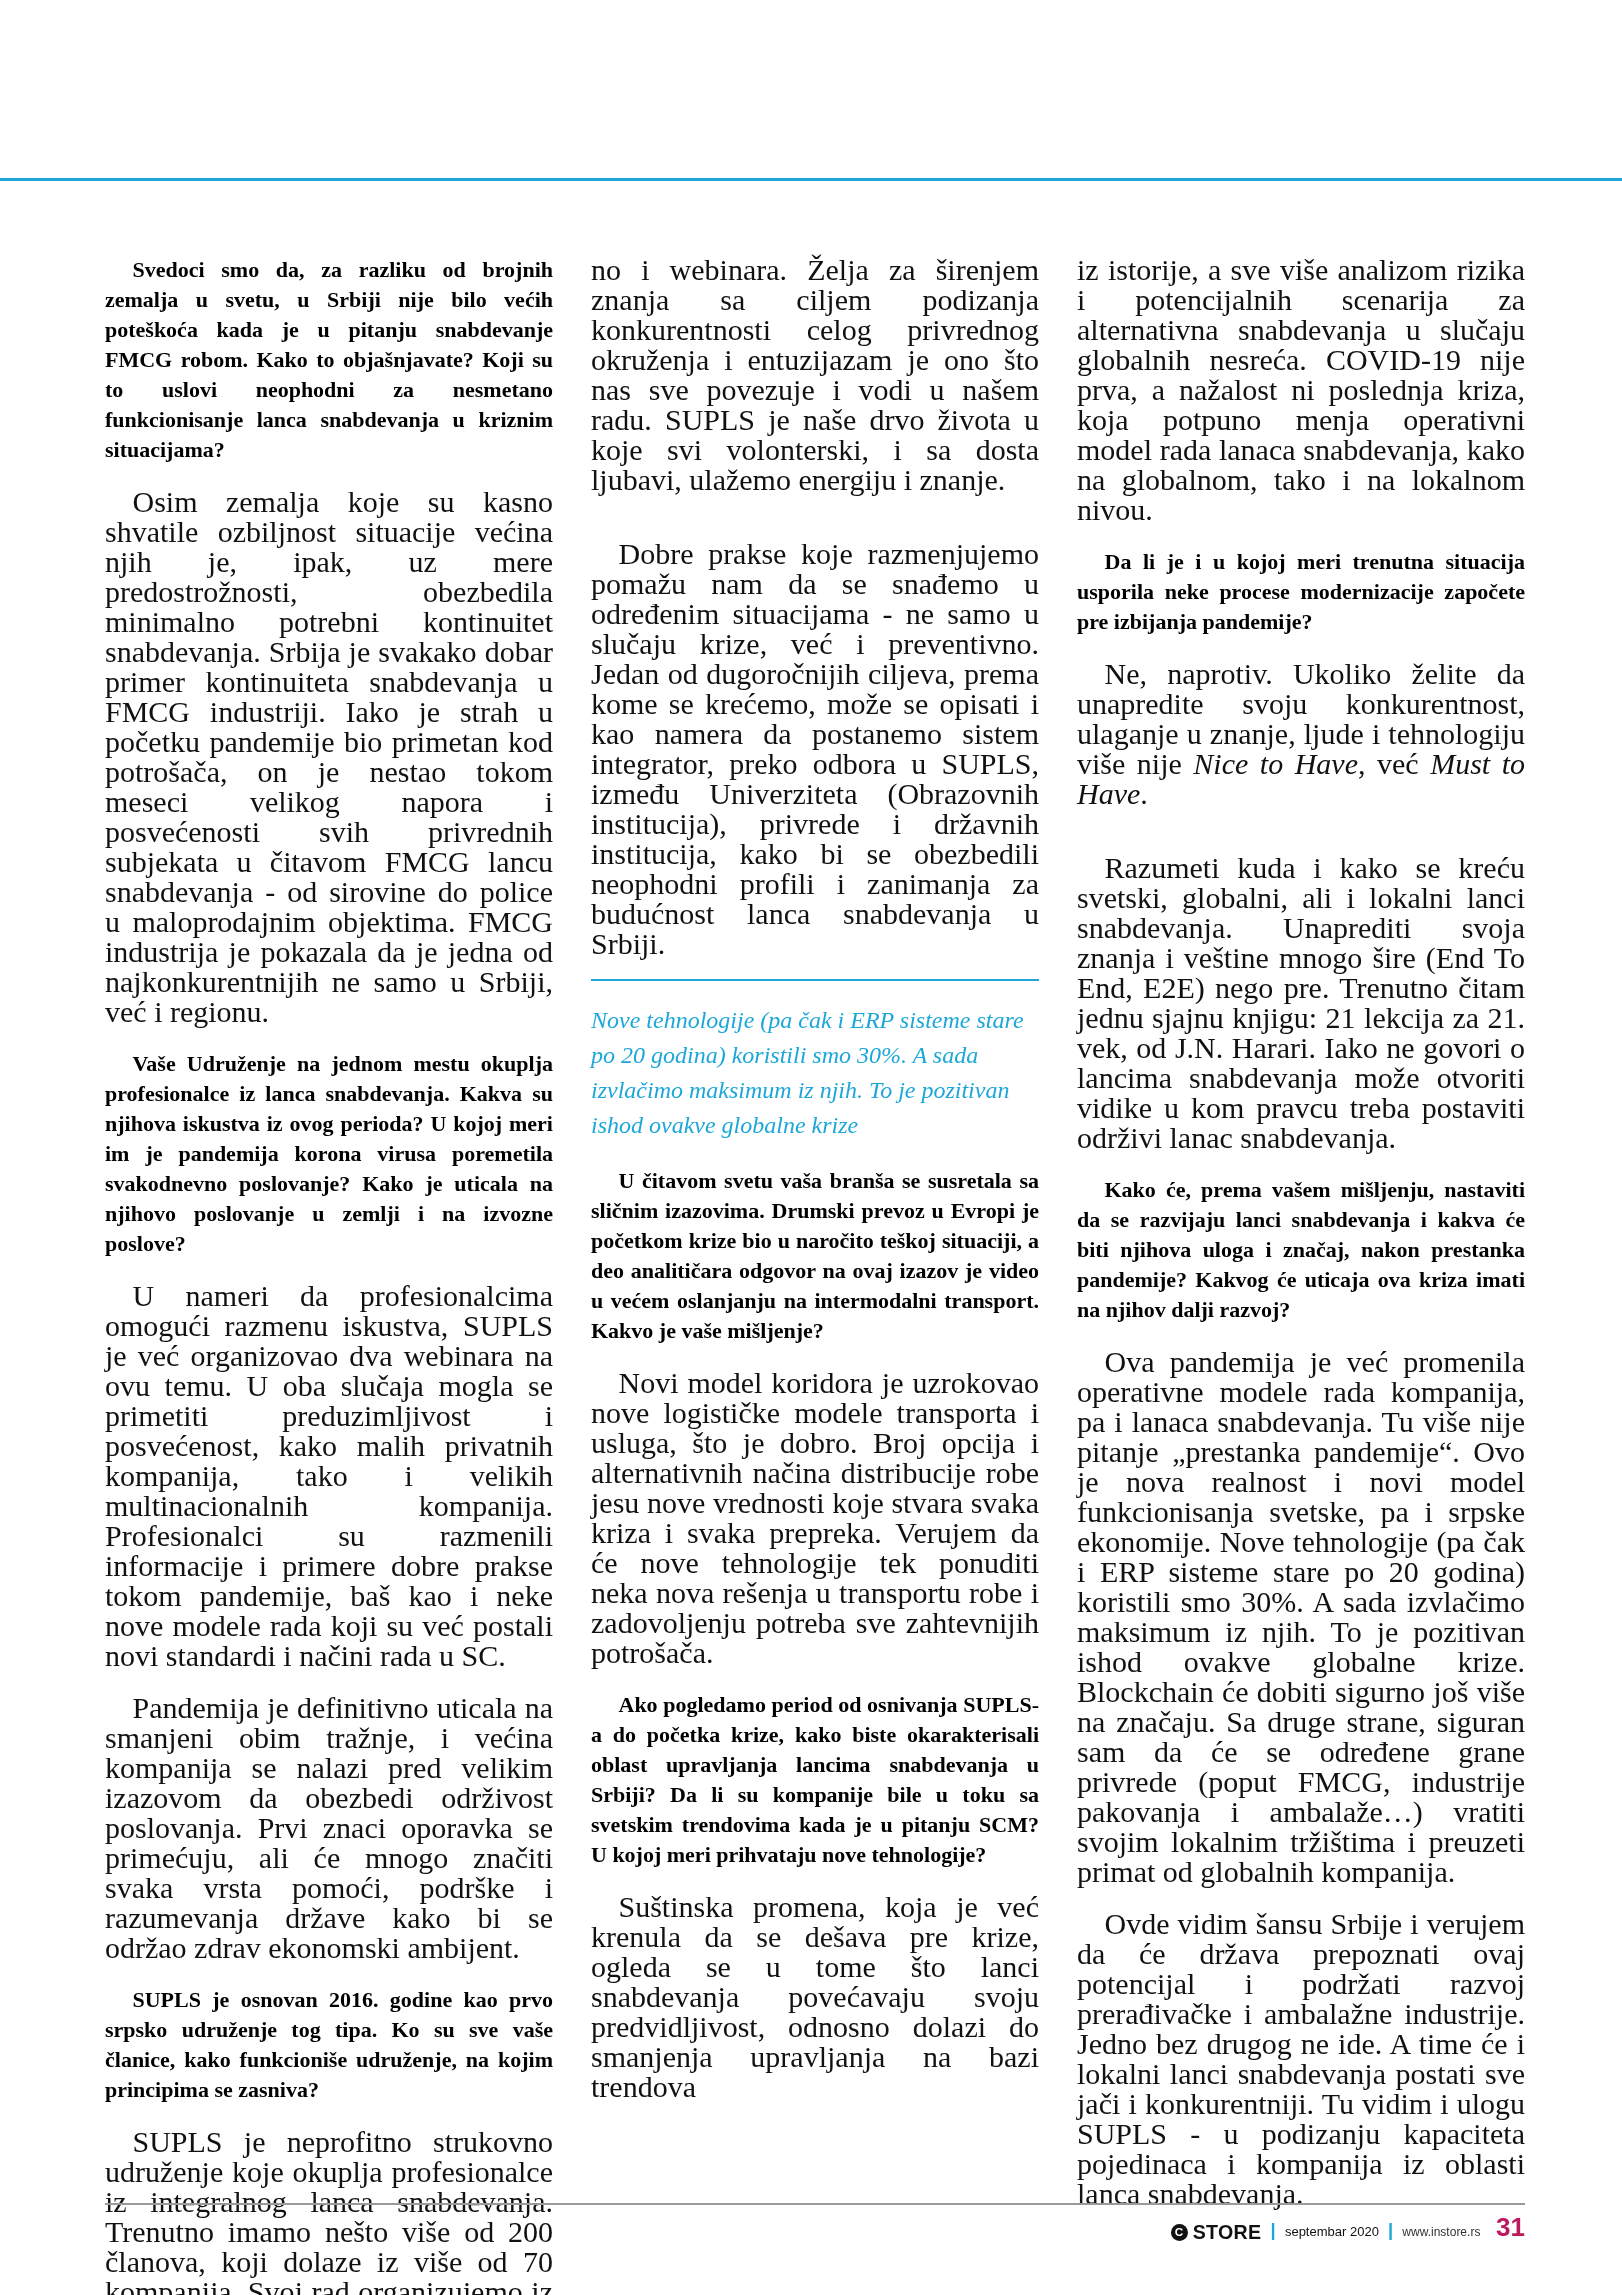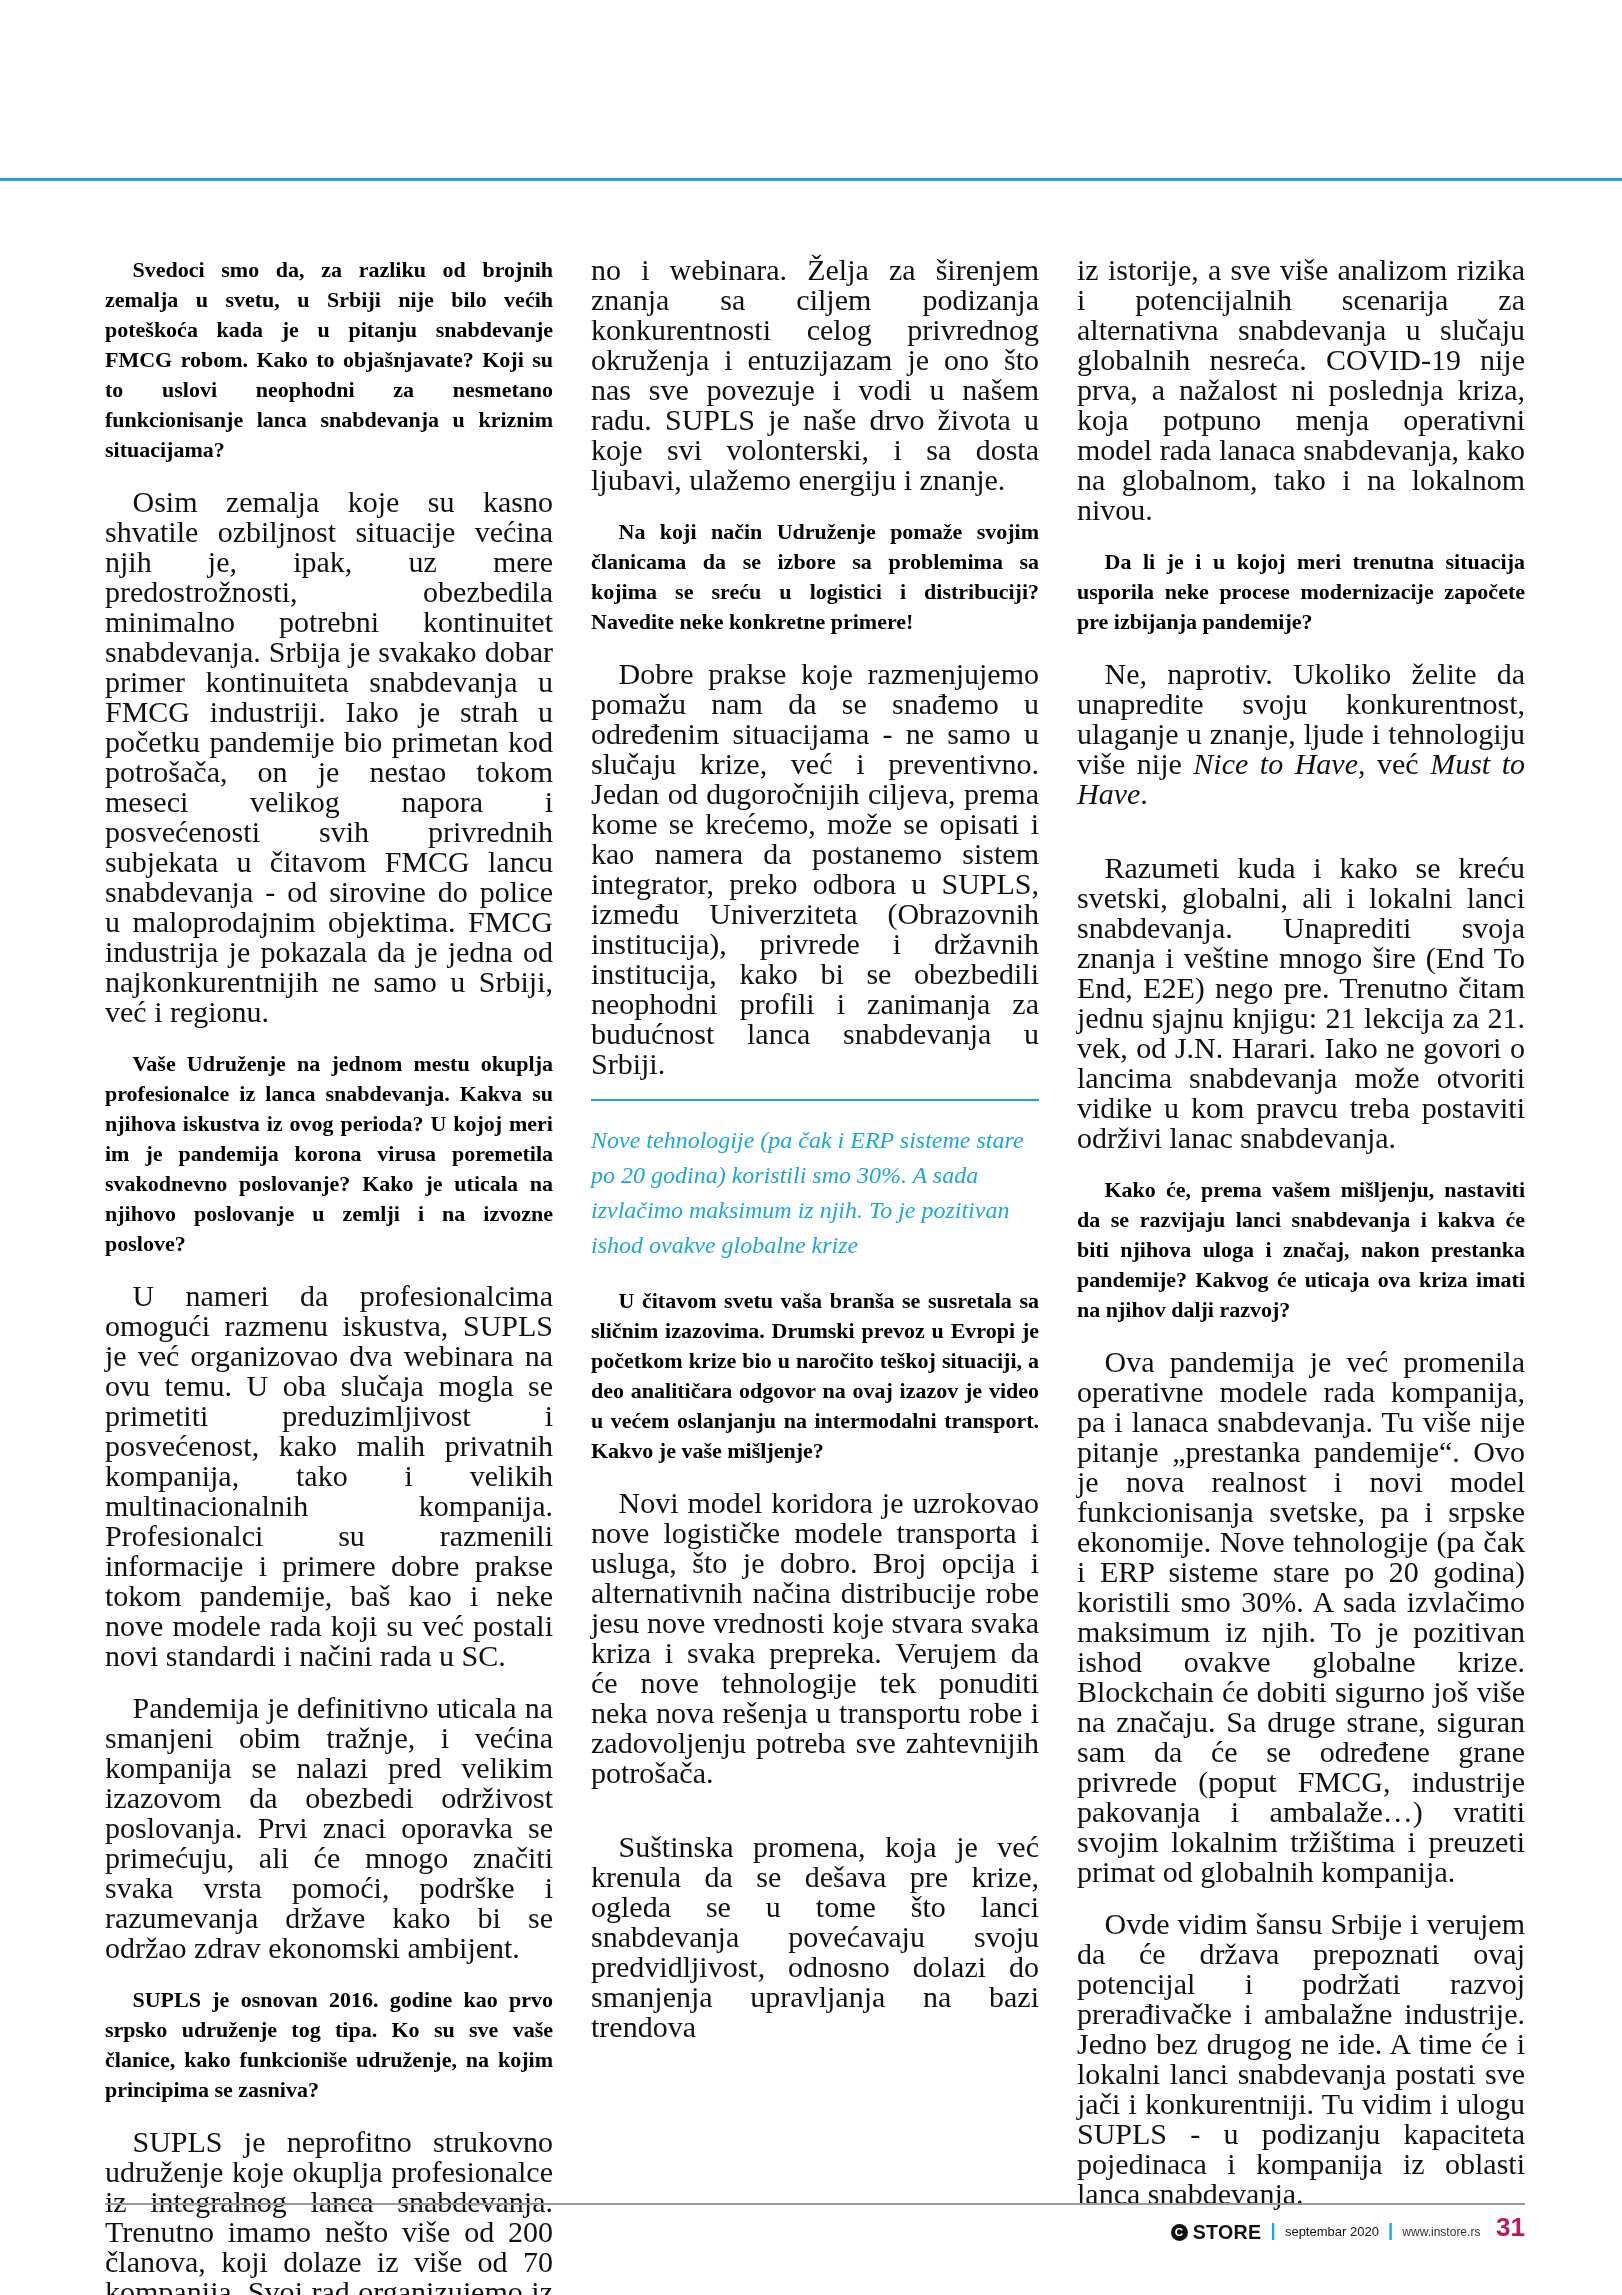--- a/index.html
+++ b/index.html
@@ -168,32 +168,32 @@
       <p class="body">Pandemija je definitivno uticala na smanjeni obim tražnje, i većina kompanija se nalazi pred velikim izazovom da obezbedi održivost poslovanja. Prvi znaci oporavka se primećuju, ali će mnogo značiti svaka vrsta pomoći, podrške i razumevanja države kako bi se održao zdrav ekonomski ambijent.</p>
       <div class="gap"></div>
       <p class="q">SUPLS je osnovan 2016. godine kao prvo srpsko udruženje tog tipa. Ko su sve vaše članice, kako funkcioniše udruženje, na kojim principima se zasniva?</p>
       <div class="gap"></div>
       <p class="body">SUPLS je neprofitno strukovno udruženje koje okuplja profesionalce iz integralnog lanca snabdevanja. Trenutno imamo nešto više od 200 članova, koji dolaze iz više od 70 kompanija. Svoj rad organizujemo iz naše kancelarije u Novom Sadu, najčešće putem kvartalnih tematskih radionica, godišnjih Supply Chain Foruma, a odnedav-</p>
     </div>
 
     <div class="col">
       <p>no i webinara. Želja za širenjem znanja sa ciljem podizanja konkurentnosti celog privrednog okruženja i entuzijazam je ono što nas sve povezuje i vodi u našem radu. SUPLS je naše drvo života u koje svi volonterski, i sa dosta ljubavi, ulažemo energiju i znanje.</p>
       <div class="gap"></div>
-      <p class="q">Na koji način Udruženje pomaže svojim članicama da se izbore sa problemima sa kojima se sreću u logistici i distribuciji? Navedite neke konkretne primere!</p>
       <div class="gap"></div>
       <p class="body">Dobre prakse koje razmenjujemo pomažu nam da se snađemo u određenim situacijama - ne samo u slučaju krize, već i preventivno. Jedan od dugoročnijih ciljeva, prema kome se krećemo, može se opisati i kao namera da postanemo sistem integrator, preko odbora u SUPLS, između Univerziteta (Obrazovnih institucija), privrede i državnih institucija, kako bi se obezbedili neophodni profili i zanimanja za budućnost lanca snabdevanja u Srbiji.</p>
 
       <div class="pull">
         <p>Nove tehnologije (pa čak i ERP sisteme stare po 20 godina) koristili smo 30%. A sada izvlačimo maksimum iz njih. To je pozitivan ishod ovakve globalne krize</p>
       </div>
 
       <p class="q">U čitavom svetu vaša branša se susretala sa sličnim izazovima. Drumski prevoz u Evropi je početkom krize bio u naročito teškoj situaciji, a deo analitičara odgovor na ovaj izazov je video u većem oslanjanju na intermodalni transport. Kakvo je vaše mišljenje?</p>
       <div class="gap"></div>
       <p class="body">Novi model koridora je uzrokovao nove logističke modele transporta i usluga, što je dobro. Broj opcija i alternativnih načina distribucije robe jesu nove vrednosti koje stvara svaka kriza i svaka prepreka. Verujem da će nove tehnologije tek ponuditi neka nova rešenja u transportu robe i zadovoljenju potreba sve zahtevnijih potrošača.</p>
       <div class="gap"></div>
+      <p class="q">Ako pogledamo period od osnivanja SUPLS-a do početka krize, kako biste okarakterisali oblast upravljanja lancima snabdevanja u Srbiji? Da li su kompanije bile u toku sa svetskim trendovima kada je u pitanju SCM? U kojoj meri prihvataju nove tehnologije?</p>
       <div class="gap"></div>
       <p class="body">Suštinska promena, koja je već krenula da se dešava pre krize, ogleda se u tome što lanci snabdevanja povećavaju svoju predvidljivost, odnosno dolazi do smanjenja upravljanja na bazi trendova</p>
     </div>
 
     <div class="col">
       <p>iz istorije, a sve više analizom rizika i potencijalnih scenarija za alternativna snabdevanja u slučaju globalnih nesreća. COVID-19 nije prva, a nažalost ni poslednja kriza, koja potpuno menja operativni model rada lanaca snabdevanja, kako na globalnom, tako i na lokalnom nivou.</p>
       <div class="gap"></div>
       <p class="q">Da li je i u kojoj meri trenutna situacija usporila neke procese modernizacije započete pre izbijanja pandemije?</p>
       <div class="gap"></div>
       <p class="body"><span>Ne, naprotiv. Ukoliko želite da unapredite svoju konkurentnost, ulaganje u znanje, ljude i tehnologiju više nije </span><span class="ital">Nice to Have</span><span>, već </span><span class="ital">Must to Have</span><span>.</span></p>

